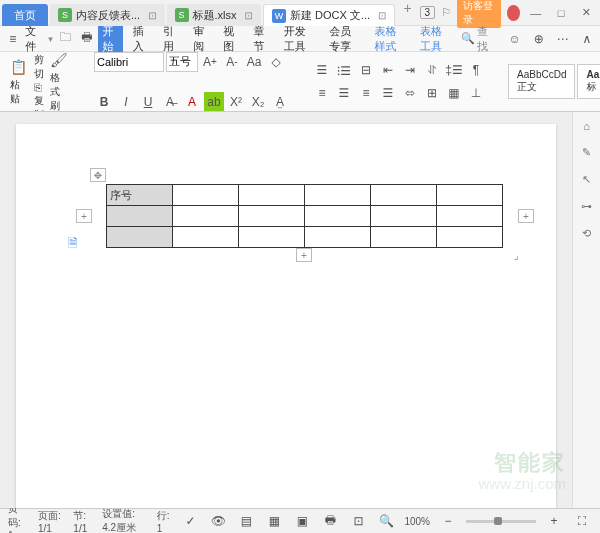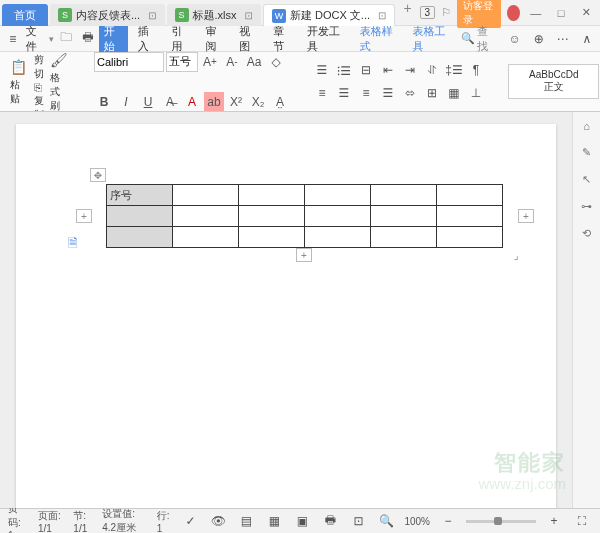--- a/index.html
+++ b/index.html
@@ -34,21 +34,21 @@
 .ribbon { height: 60px; background: #fafafa; border-bottom: 1px solid #ccc; display: flex; align-items: center; padding: 2px 6px; gap: 8px; overflow: hidden; }
 .ribbon-group { display: flex; align-items: center; gap: 2px; }
 .ribbon-btn-lg { display: flex; flex-direction: column; align-items: center; gap: 2px; padding: 2px 4px; font-size: 10px; }
 .ribbon-icon { width: 18px; height: 18px; display: inline-flex; align-items: center; justify-content: center; font-size: 14px; color: #555; }
 .divider { width: 1px; height: 40px; background: #ddd; margin: 0 3px; }
 .font-row { display: flex; align-items: center; gap: 2px; }
 .font-select { height: 20px; border: 1px solid #ccc; font-size: 11px; padding: 0 2px; }
 .font-select.name { width: 70px; }
 .font-select.size { width: 32px; }
 .tool-btn { width: 20px; height: 20px; display: inline-flex; align-items: center; justify-content: center; font-size: 12px; color: #555; cursor: pointer; }
-.style-preview { border: 1px solid #ccc; padding: 4px 20px; font-size: 10px; text-align: center; background: #fff; }
+.style-preview { border: 1px solid #ccc; padding: 4px 8px; font-size: 10px; background: #fff; }
 
 
 .doc-area { position: relative; height: 396px; background: #eee; display: flex; }
 .page-wrap { flex: 1; overflow: auto; padding: 12px 0 0 0; display: flex; justify-content: center; }
 .page { width: 540px; height: 700px; background: #fff; box-shadow: 0 1px 3px rgba(0,0,0,0.2); position: relative; }
 .floating-handle { position: absolute; width: 16px; height: 14px; border: 1px solid #bbb; background: #fff; display: flex; align-items: center; justify-content: center; font-size: 10px; color: #888; }
 .doc-table { position: absolute; left: 90px; top: 60px; border-collapse: collapse; }
 .doc-table td { border: 1px solid #333; width: 66px; height: 21px; font-size: 11px; padding: 0 3px; vertical-align: middle; }
 .doc-table td.shaded { background: #d9d9d9; }
 .comment-icon { position: absolute; left: 52px; top: 110px; color: #4a88e0; font-size: 12px; }
@@ -106,20 +106,21 @@
     <span class="tool-btn">🖶</span>
   </div>
   <div class="menu-tabs">
     <span class="menu-tab active">开始</span>
     <span class="menu-tab">插入</span>
     <span class="menu-tab">引用</span>
     <span class="menu-tab">审阅</span>
     <span class="menu-tab">视图</span>
     <span class="menu-tab">章节</span>
     <span class="menu-tab">开发工具</span>
+    <span class="menu-tab">会员专享</span>
     <span class="menu-tab table-tool">表格样式</span>
     <span class="menu-tab table-tool">表格工具</span>
   </div>
   <div class="menu-right">
     <span class="search-box">
       <span>🔍</span>
       <span>查找</span>
     </span>
     <span class="tool-btn">☺</span>
     <span class="tool-btn">⊕</span>
@@ -152,21 +153,21 @@
       <span class="tool-btn">A<sup>-</sup></span>
       <span class="tool-btn">Aa</span>
       <span class="tool-btn">◇</span>
     </div>
     <div class="font-row">
       <span class="tool-btn" style="font-weight:bold">B</span>
       <span class="tool-btn" style="font-style:italic">I</span>
       <span class="tool-btn" style="text-decoration:underline">U</span>
       <span class="tool-btn">A̶</span>
       <span class="tool-btn" style="color:#c00">A</span>
-      <span class="tool-btn" style="background:#fca5a5">ab</span>
+      <span class="tool-btn" style="background:#84cc16">ab</span>
       <span class="tool-btn">X²</span>
       <span class="tool-btn">X₂</span>
       <span class="tool-btn">A̤</span>
     </div>
   </div>
   <div class="divider"></div>
   <div style="display:flex;flex-direction:column;gap:3px">
     <div class="font-row">
       <span class="tool-btn">☰</span>
       <span class="tool-btn">⁝☰</span>

